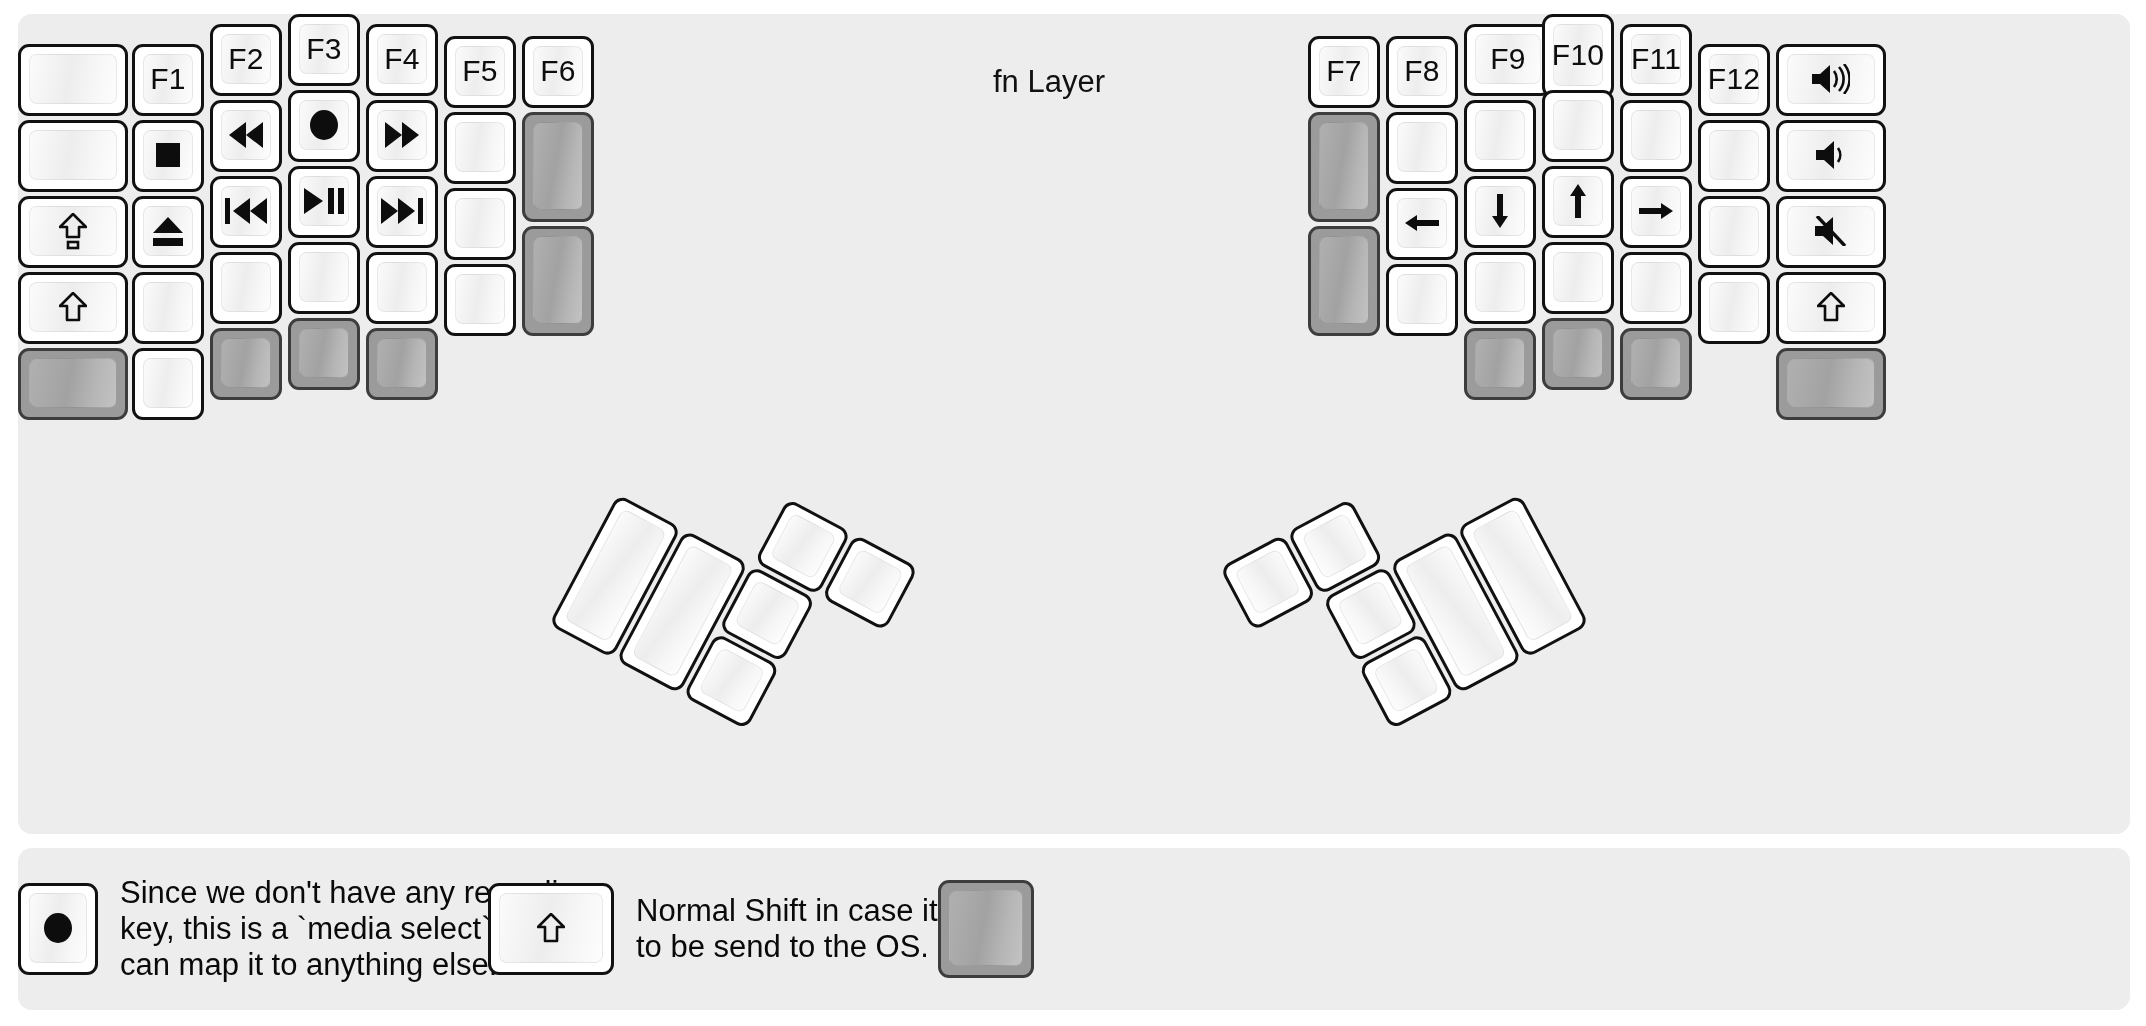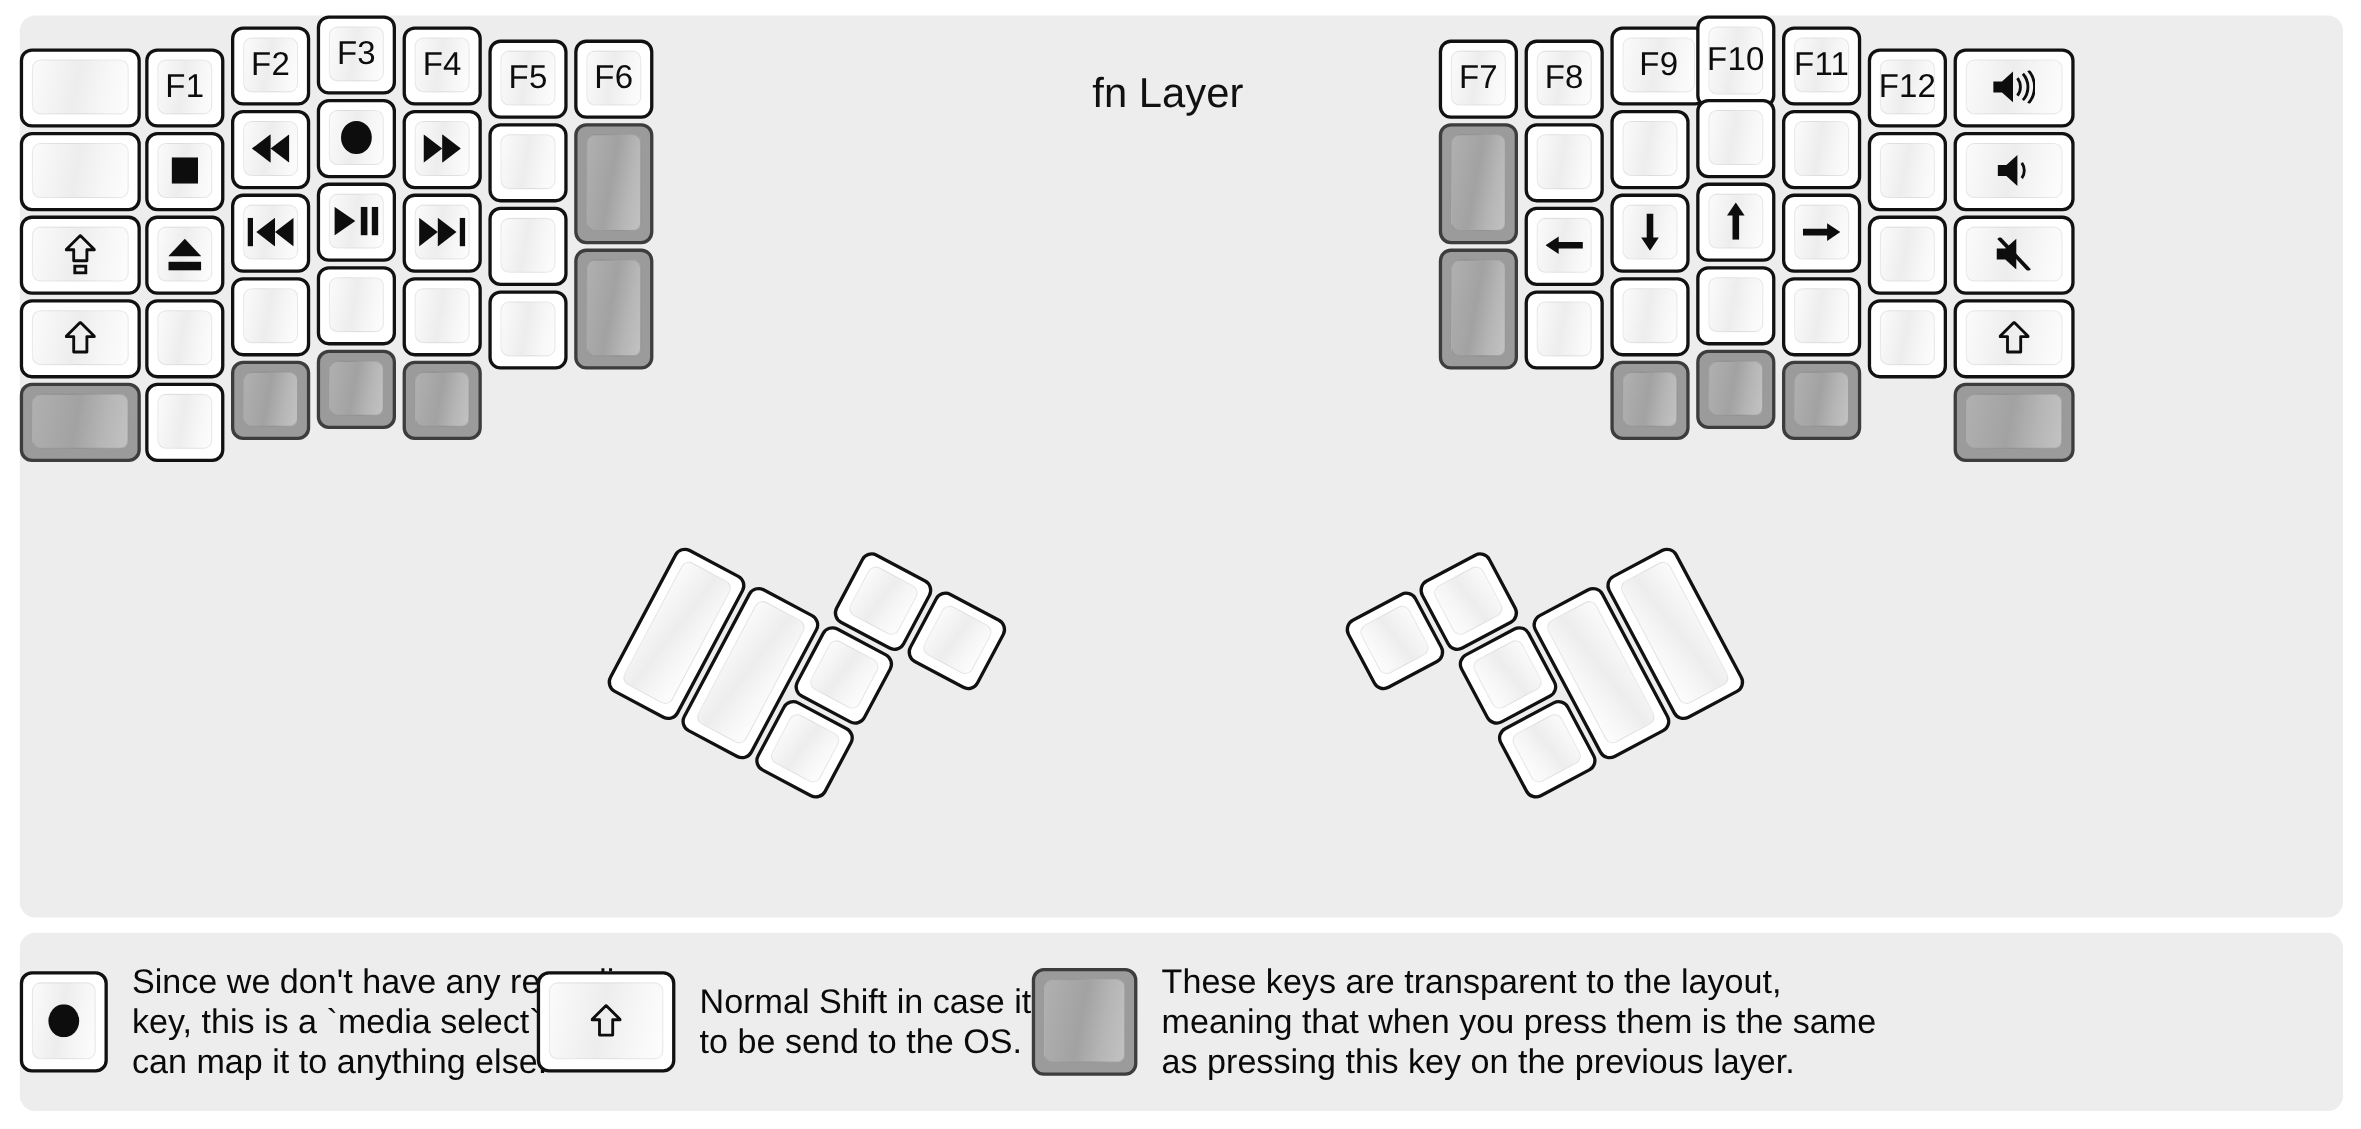--- a/index.html
+++ b/index.html
@@ -18,21 +18,21 @@
        display:flex;align-items:center;justify-content:center;
        color:#0d0d0d;line-height:1;}
   .key.trans{background:#9b9b9b;border-color:#3d3d3d;}
   .key.trans .cap{border-color:rgba(0,0,0,.10);
        background:linear-gradient(100deg,#b0b0b0 0%,#a2a2a2 46%,#b6b6b6 74%,#c2c2c2 100%);}
   .lbl{font-size:30px;letter-spacing:.2px;}
   .gly{font-size:27px;}
   .gly svg{display:block;}
 
   
-  #kb-title{position:absolute;font-size:38px;color:#111;white-space:nowrap;}
+  #kb-title{position:absolute;font-size:31px;color:#111;white-space:nowrap;}
 
   
   .thumbs{position:absolute;width:0;height:0;}
   .thumbs .key{transform-origin:0 0;}
 
   
   .leg{position:absolute;display:flex;align-items:center;}
   .leg .legkey{position:relative;flex:0 0 auto;
        border:3px solid #111;border-radius:11px;background:#fff;}
   .leg .legkey .cap{position:absolute;left:8px;top:7px;right:8px;bottom:9px;}
@@ -455,20 +455,17 @@
               </span>
             </div>
           </div>
           <div class="legtxt" style="width: 460px;">Normal Shift in case it needs
 to be send to the OS.</div>
         </div>
         <div class="leg" style="left: 920px; top: 18px; height: 126px;">
           <div class="legkey trans" style="width: 90px; height: 92px;">
             <div class="cap"></div>
           </div>
-          <div class="legtxt" style="width: 760px;">These keys are transparent to the layout,
-meaning that when you press them is the same
-as pressing this key on the previous layer.</div>
         </div>
       </div>
   </div>
 
 </div>
 
 </body></html>

